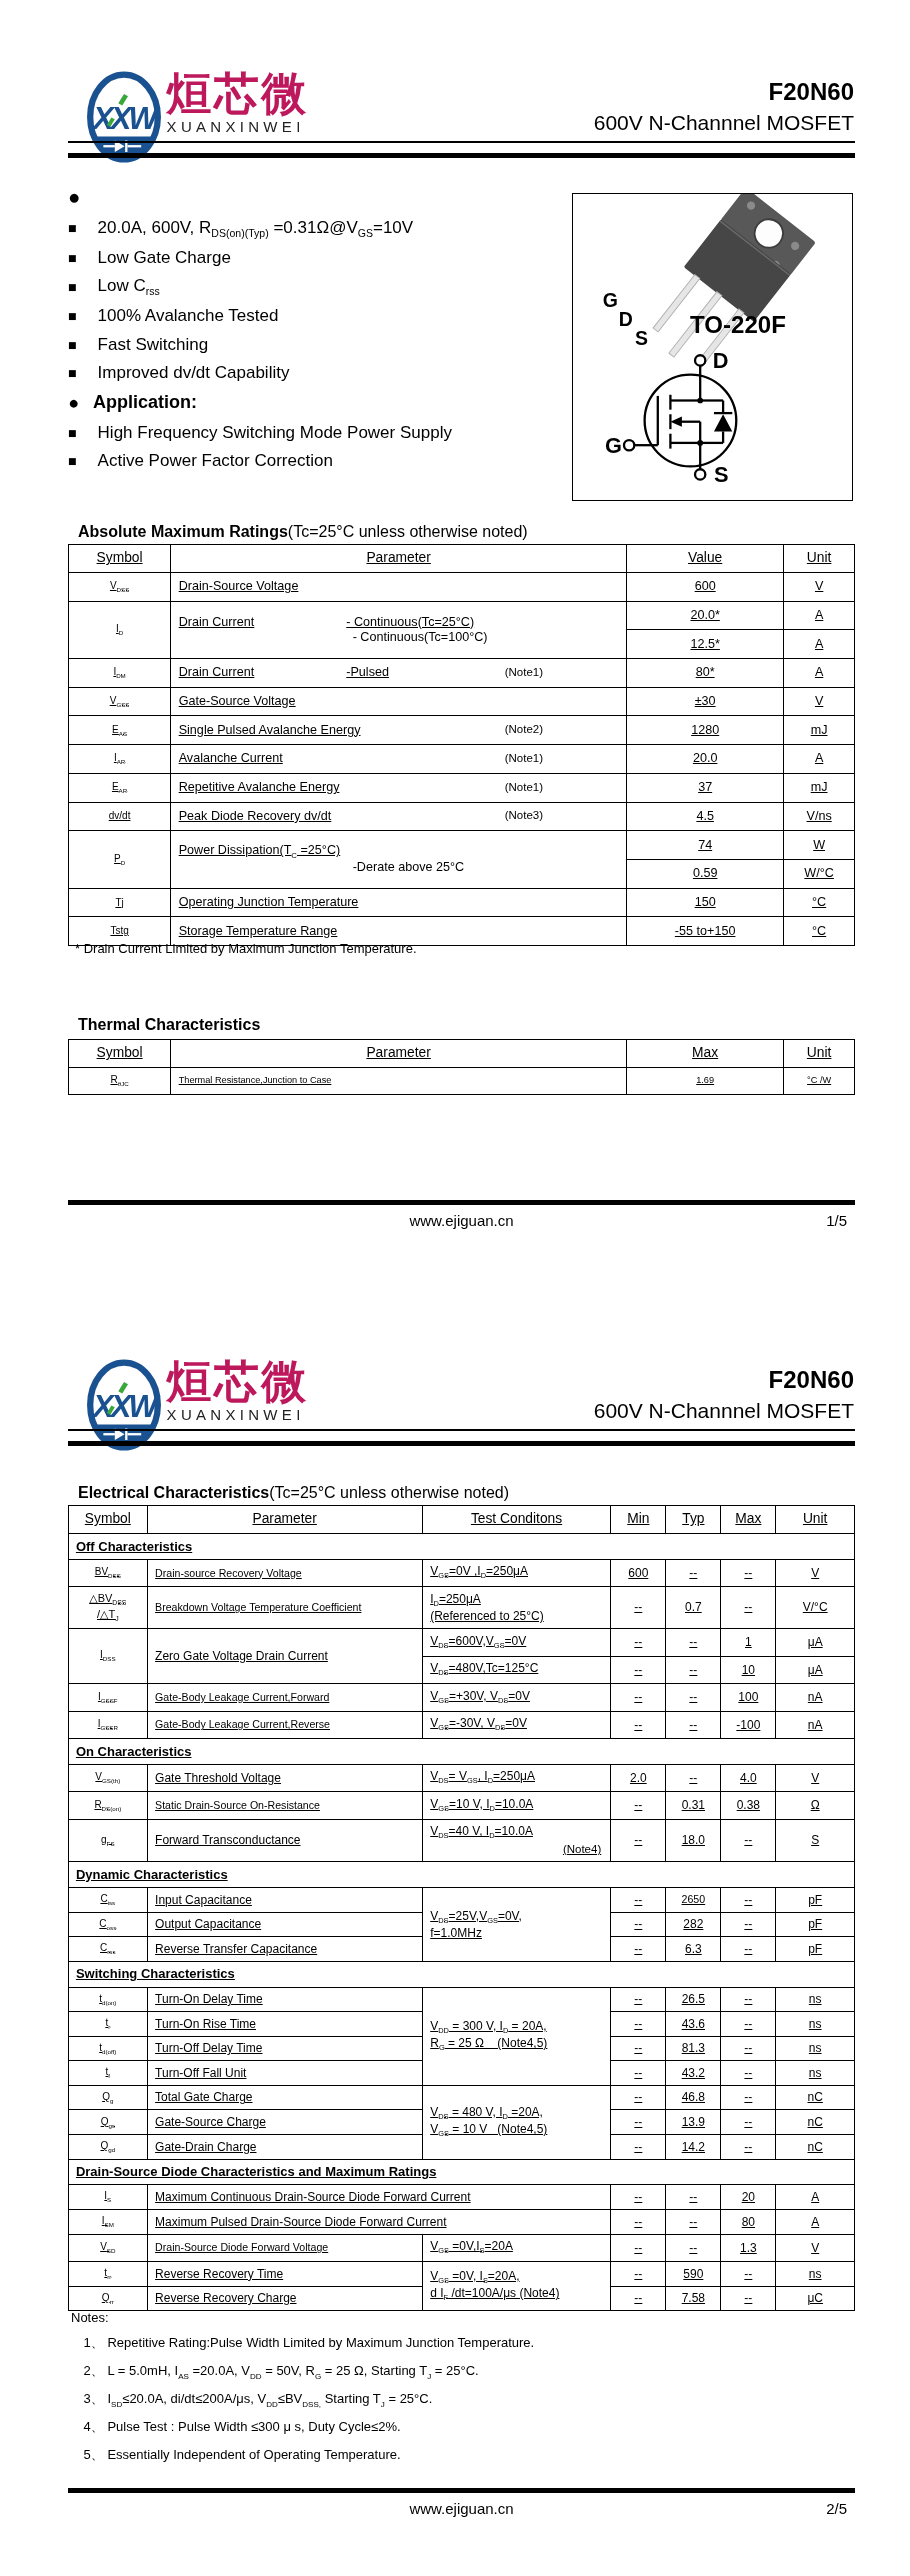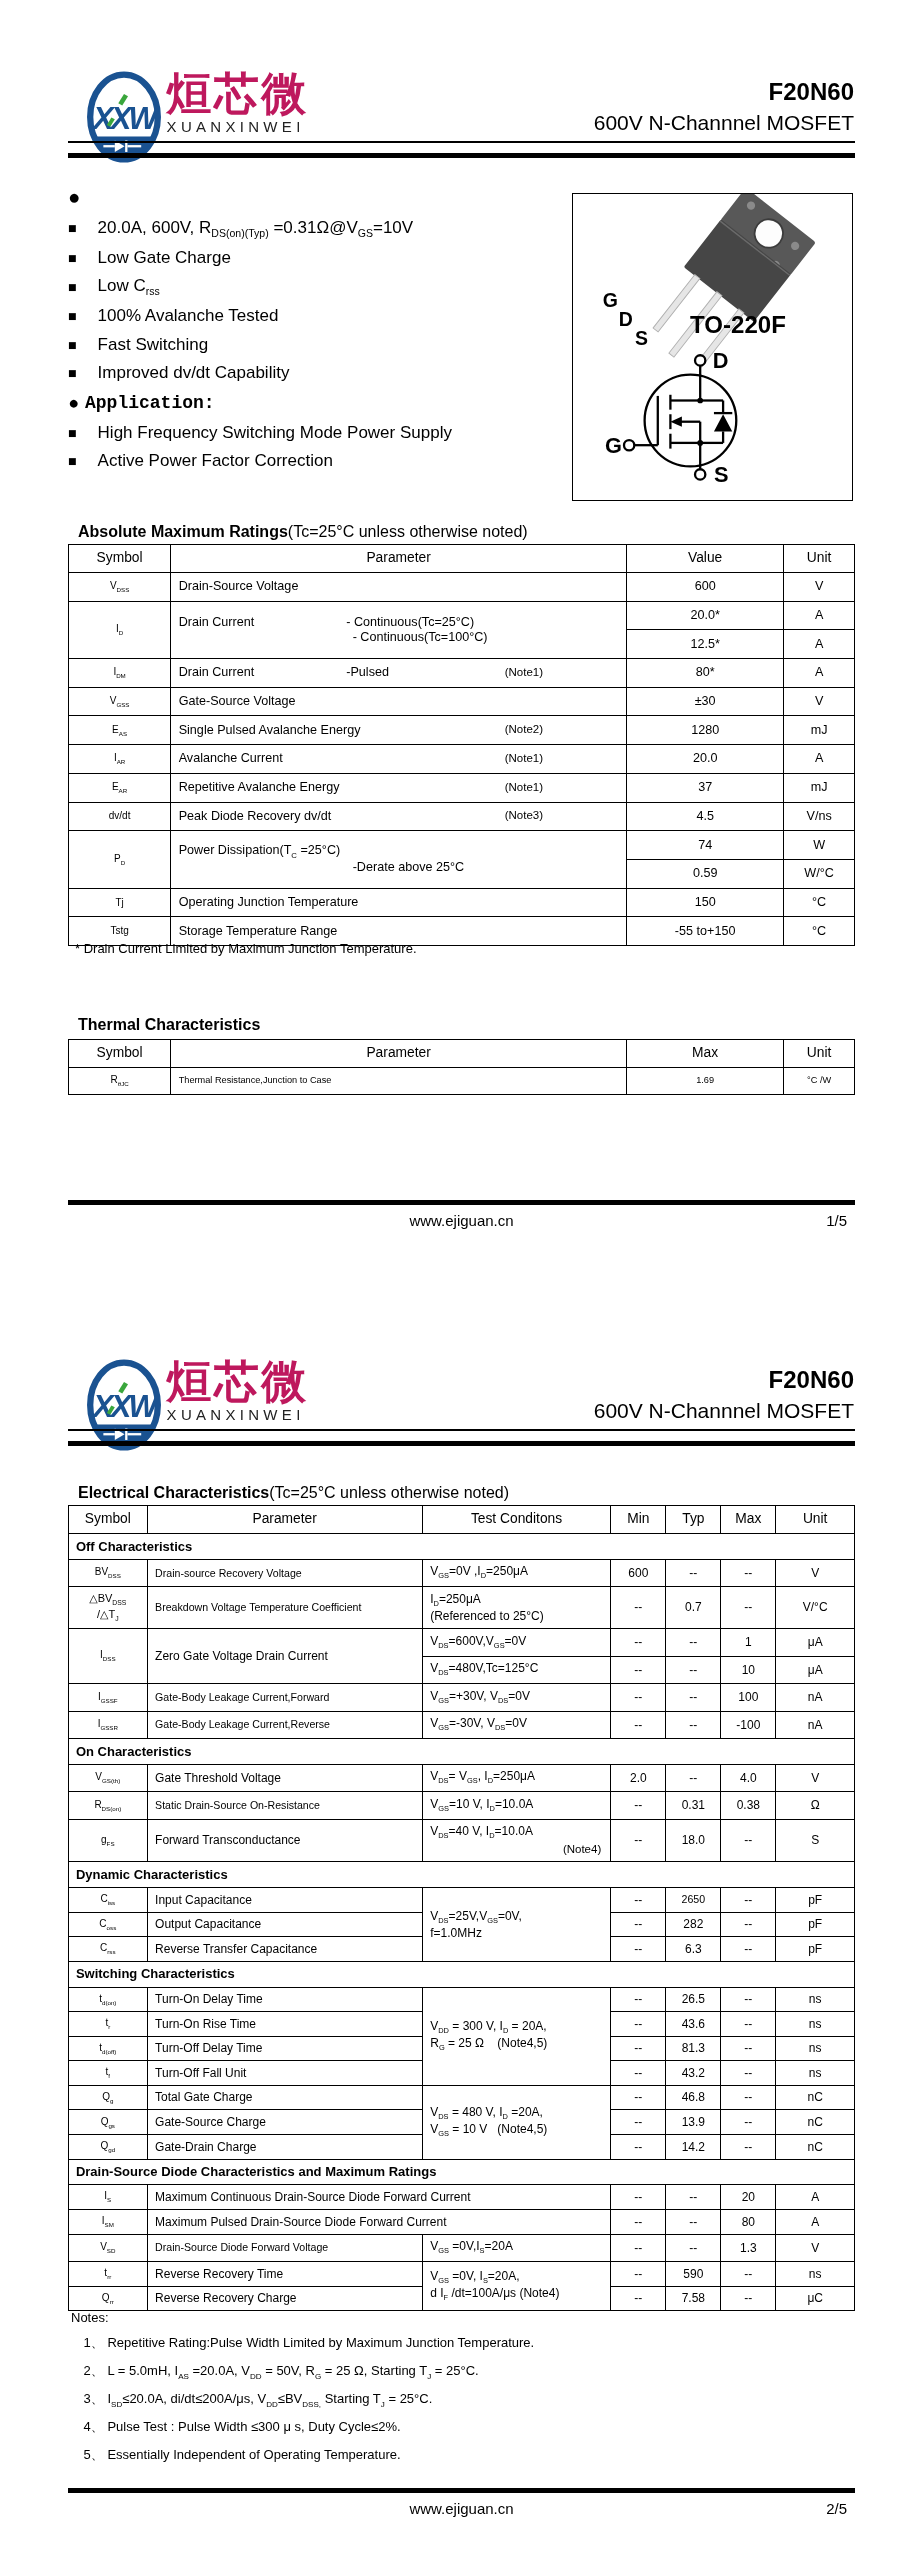--- a/index.html
+++ b/index.html
@@ -21,33 +21,33 @@
   .rule-thick{top:153px;height:5.2px;}
 
   
   .features{position:absolute;left:68px;top:185px;width:493px;}
   .feat{display:flex;align-items:center;margin-bottom:8.6px;font-size:17px;}
   .feat .mark{width:17px;display:inline-block;font-size:14.3px;flex:0 0 auto;}
   .feat .ftext{margin-left:12.6px;}
   .feat.lead .mark{font-size:20.6px;}
   .feat.apphead{font-weight:700;font-size:18px;}
   .feat.apphead .mark{font-size:18.4px;}
-  .feat.apphead .ftext{margin-left:0px;font-family:Liberation Mono, monospace;}
+  .feat.apphead .ftext{margin-left:8px;}
   sub{font-size:0.62em;}
 
   
   .pkgbox{position:absolute;left:572px;top:193px;width:279px;height:306px;border:1.7px solid #000;background:#fff;}
 
   
   .sec-head{position:absolute;left:78px;font-size:16px;}
   .sec-head b{font-weight:700;}
   .sec-head .nrm{font-weight:400;}
 
   
-  table{border-collapse:collapse;table-layout:fixed;position:absolute;left:68px;width:787px;border:1.7px solid #000;}
+  table{border-collapse:collapse;table-layout:fixed;position:absolute;left:68px;width:787px;border:1.7px solid #000;text-decoration:underline;}
   td{border:1.1px solid #000;text-align:center;vertical-align:middle;padding:6.3px 4.6px;line-height:1.2;overflow:hidden;}
   .t-abs td{font-size:12.6px;}
   .t-ec td{font-size:12px;padding:4.6px 3.4px;}
   td.hd{font-size:13.8px;font-weight:400;padding:5.2px 3.4px;}
   td.sym{font-size:10px;}
   td.smsym{font-size:11px;line-height:1.25;}
   td.left{text-align:left;padding-left:7.5px;position:relative;}
   td.sm{font-size:10.6px;}
   td.sec{text-align:left;font-weight:700;font-size:13px;padding:4.6px 6.9px;}
   .nt{position:absolute;right:83px;top:50%;transform:translateY(-50%);font-weight:400;font-size:11.5px;}

